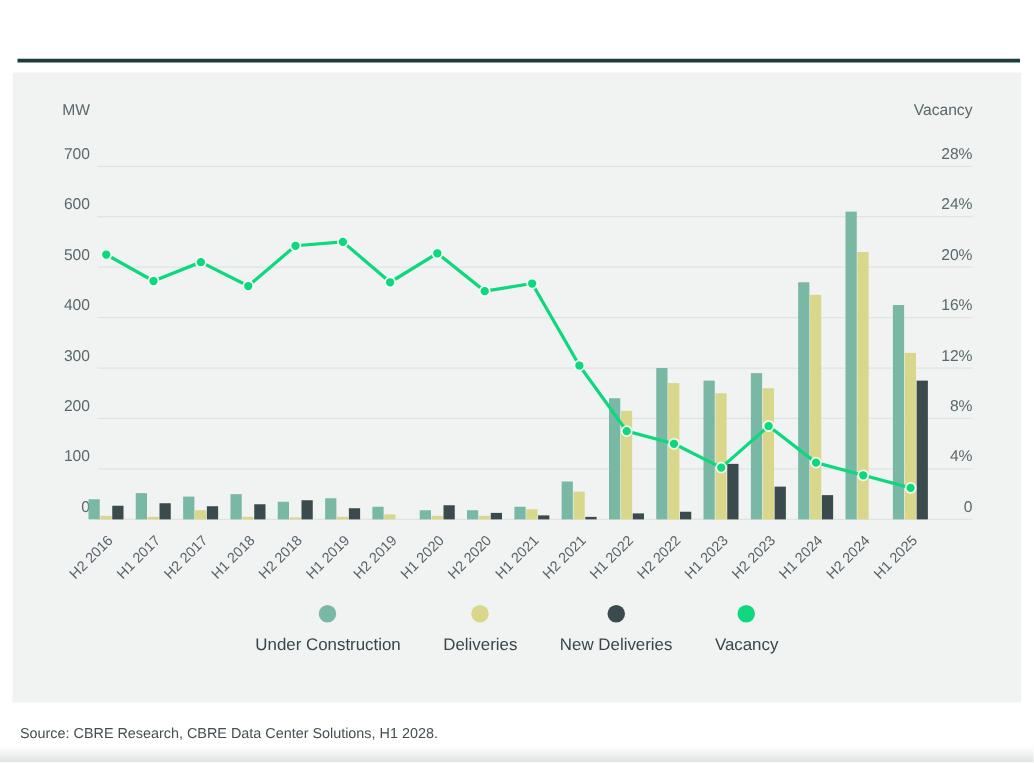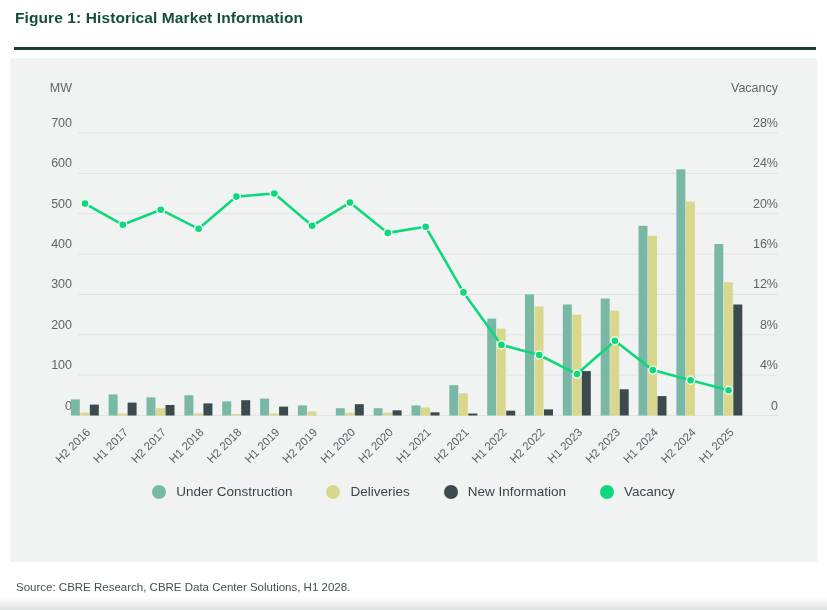--- a/index.html
+++ b/index.html
@@ -5,33 +5,32 @@
   html,body{margin:0;padding:0;background:#fff;}
   #page{position:relative;width:827px;height:610px;background:#ffffff;overflow:hidden;
         font-family:"Liberation Sans",sans-serif;}
   #figure-title{position:absolute;left:15px;top:9px;font-size:15.5px;font-weight:bold;
         color:#12503b;letter-spacing:.1px;}
   #title-rule{position:absolute;left:14px;right:11px;top:47px;height:3px;background:#1d3d38;}
   #chart-panel{position:absolute;left:10px;top:58px;width:807px;height:504px;background:#f1f3f2;}
   #chart{position:absolute;left:0;top:0;}
   #legend{position:absolute;left:10px;top:484px;width:807px;display:flex;justify-content:center;
         align-items:center;gap:34px;}
-  .legend-item{display:flex;align-items:center;gap:10px;}
+  .legend-item{display:flex;align-items:center;gap:10px;flex-direction:column;}
   .legend-dot{width:14px;height:14px;border-radius:50%;flex:none;}
   .legend-label{font-size:13.5px;color:#39454a;}
   #source-line{position:absolute;left:16px;top:581px;font-size:11.5px;color:#434f52;}
   #bottom-fade{position:absolute;left:0;right:0;bottom:0;height:13px;
         background:linear-gradient(to bottom,rgba(226,228,228,0),#e0e2e2);}
   text{font-family:"Liberation Sans",sans-serif;}
 </style>
 </head>
 <body>
 
 <div id="page">
-  <div id="figure-title">Figure 1: Historical Market Information</div>
   <div id="title-rule"></div>
 
   <div id="chart-panel"></div>
 
   <svg id="chart" width="827" height="610" viewBox="0 0 827 610">
       <line x1="78" y1="415.5" x2="778" y2="415.5" stroke="#dfe3e1" stroke-width="1"></line>
       <text x="72" y="409.5" text-anchor="end" font-size="12.5" fill="#5b676b">0</text>
       <text x="778" y="409.5" text-anchor="end" font-size="12.5" fill="#5b676b">0</text>
       <line x1="78" y1="375.14285714285717" x2="778" y2="375.14285714285717" stroke="#dfe3e1" stroke-width="1"></line>
       <text x="72" y="369.14285714285717" text-anchor="end" font-size="12.5" fill="#5b676b">100</text>
@@ -157,21 +156,21 @@
     <div class="legend-item">
       <span class="legend-dot" style="background: rgb(122, 184, 166);"></span>
       <span class="legend-label">Under Construction</span>
     </div>
     <div class="legend-item">
       <span class="legend-dot" style="background: rgb(216, 215, 139);"></span>
       <span class="legend-label">Deliveries</span>
     </div>
     <div class="legend-item">
       <span class="legend-dot" style="background: rgb(59, 74, 76);"></span>
-      <span class="legend-label">New Information</span>
+      <span class="legend-label">New Deliveries</span>
     </div>
     <div class="legend-item">
       <span class="legend-dot" style="background: rgb(14, 216, 125);"></span>
       <span class="legend-label">Vacancy</span>
     </div>
   </div>
 
   <div id="source-line">Source: CBRE Research, CBRE Data Center Solutions, H1 2028.</div>
   <div id="bottom-fade"></div>
 </div>

